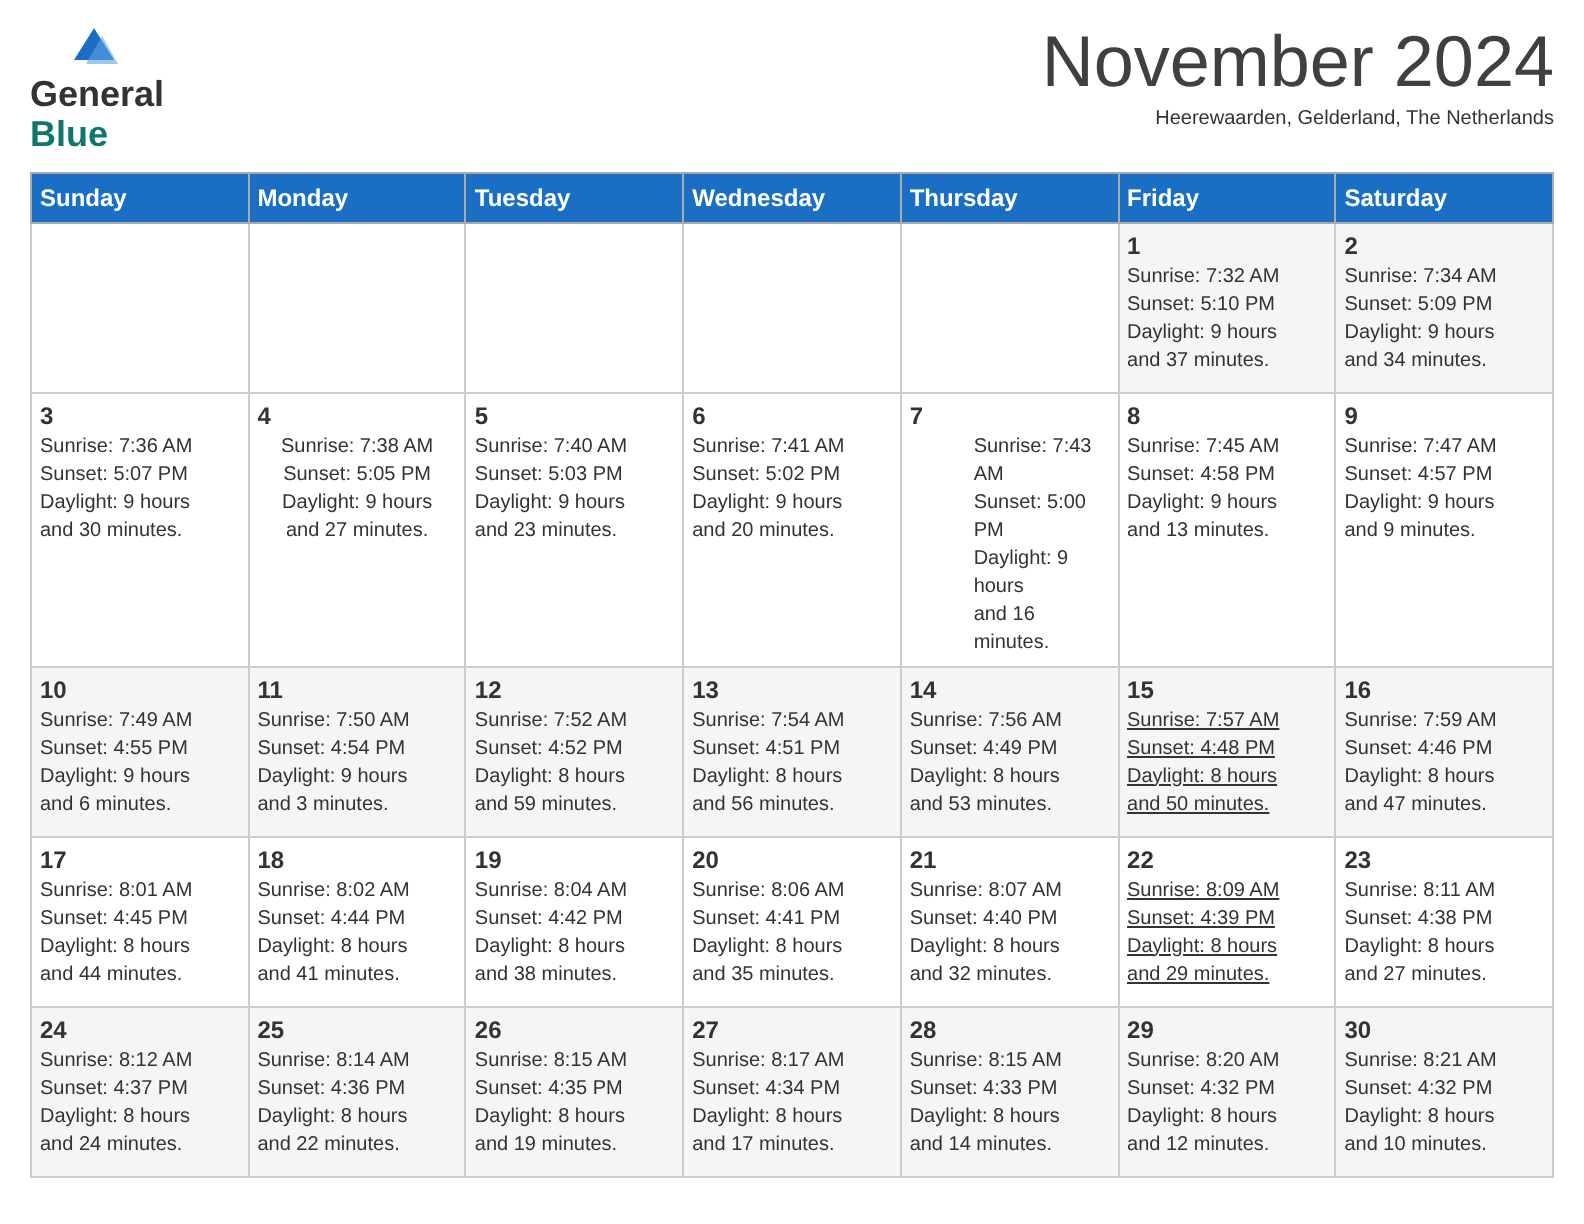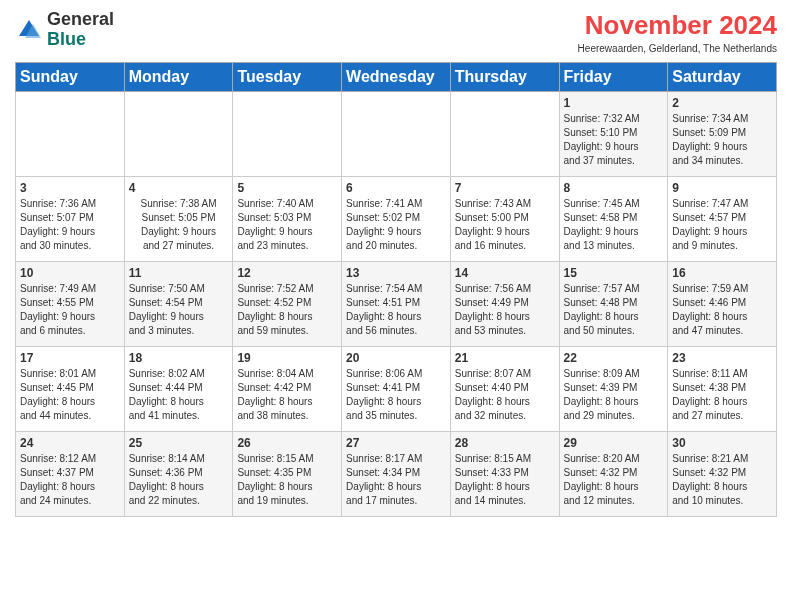--- a/index.html
+++ b/index.html
@@ -1,28 +1,28 @@
 <!DOCTYPE html>
 <html><head>
   <meta charset="utf-8">
   <style>
     * { box-sizing: border-box; margin: 0; padding: 0; }
     body { font-family: Arial, sans-serif; background: #fff; width: 792px; min-height: 612px; padding: 10px 15px; }
     .header { display: flex; align-items: flex-start; justify-content: space-between; margin-bottom: 8px; }
-    .logo { display: flex; align-items: center; }
+    .logo { display: flex; align-items: center; flex-direction: column; }
     .logo-text { font-size: 18px; line-height: 1.1; }
     .logo-general { color: #333; font-weight: bold; }
     .logo-blue { color: #0f766e; font-weight: bold; }
     .logo-icon { width: 28px; height: 28px; margin-right: 4px; }
     .title-block { text-align: right; }
-    .month-title { font-size: 26px; font-weight: bold; color: #ef4444; }
+    .month-title { font-size: 36px; font-weight: normal; color: #404040; }
     .location { font-size: 10px; color: #333; margin-top: 2px; }
     table { width: 100%; border-collapse: collapse; table-layout: fixed; }
     thead tr { background-color: #1a6fc4; }
-    thead th { color: #fff; font-size: 16px; padding: 5px 4px; text-align: left; font-weight: bold; border: 1px solid #aaa; }
+    thead th { color: #fff; font-size: 12px; padding: 5px 4px; text-align: left; font-weight: bold; border: 1px solid #aaa; }
     tbody tr { background-color: #fff; }
     tbody tr:nth-child(odd) { background-color: #f5f5f5; }
     td { border: 1px solid #ccc; vertical-align: top; padding: 4px; font-size: 10.5px; color: #333; height: 85px; }
     .day-num { font-weight: bold; font-size: 12px; display: block; margin-bottom: 2px; }
     .day-info { font-size: 10px; line-height: 1.4; color: #333; }
     .empty { background-color: #fff; }
   </style>
 </head>
 <body>
 
@@ -101,21 +101,21 @@
         </td>
         <td>
           <span class="day-num">6</span>
           <div class="day-info" style="white-space: pre-line;">Sunrise: 7:41 AM
 Sunset: 5:02 PM
 Daylight: 9 hours
 and 20 minutes.</div>
         </td>
         <td>
           <span class="day-num">7</span>
-          <div class="day-info" style="white-space: pre-line;">Sunrise: 7:43 AM
+          <div class="day-info" style="white-space: pre-line; margin-left: 32px;">Sunrise: 7:43 AM
 Sunset: 5:00 PM
 Daylight: 9 hours
 and 16 minutes.</div>
         </td>
         <td>
           <span class="day-num">8</span>
           <div class="day-info" style="white-space: pre-line;">Sunrise: 7:45 AM
 Sunset: 4:58 PM
 Daylight: 9 hours
 and 13 minutes.</div>
@@ -159,21 +159,21 @@
         </td>
         <td>
           <span class="day-num">14</span>
           <div class="day-info" style="white-space: pre-line;">Sunrise: 7:56 AM
 Sunset: 4:49 PM
 Daylight: 8 hours
 and 53 minutes.</div>
         </td>
         <td>
           <span class="day-num">15</span>
-          <div class="day-info" style="white-space: pre-line;">Sunrise: 7:57 AM
+          <div class="day-info" style="white-space: pre-line; text-decoration: underline;">Sunrise: 7:57 AM
 Sunset: 4:48 PM
 Daylight: 8 hours
 and 50 minutes.</div>
         </td>
         <td>
           <span class="day-num">16</span>
           <div class="day-info" style="white-space: pre-line;">Sunrise: 7:59 AM
 Sunset: 4:46 PM
 Daylight: 8 hours
 and 47 minutes.</div>
@@ -210,21 +210,21 @@
         </td>
         <td>
           <span class="day-num">21</span>
           <div class="day-info" style="white-space: pre-line;">Sunrise: 8:07 AM
 Sunset: 4:40 PM
 Daylight: 8 hours
 and 32 minutes.</div>
         </td>
         <td>
           <span class="day-num">22</span>
-          <div class="day-info" style="white-space: pre-line;">Sunrise: 8:09 AM
+          <div class="day-info" style="white-space: pre-line; text-decoration: underline;">Sunrise: 8:09 AM
 Sunset: 4:39 PM
 Daylight: 8 hours
 and 29 minutes.</div>
         </td>
         <td>
           <span class="day-num">23</span>
           <div class="day-info" style="white-space: pre-line;">Sunrise: 8:11 AM
 Sunset: 4:38 PM
 Daylight: 8 hours
 and 27 minutes.</div>

